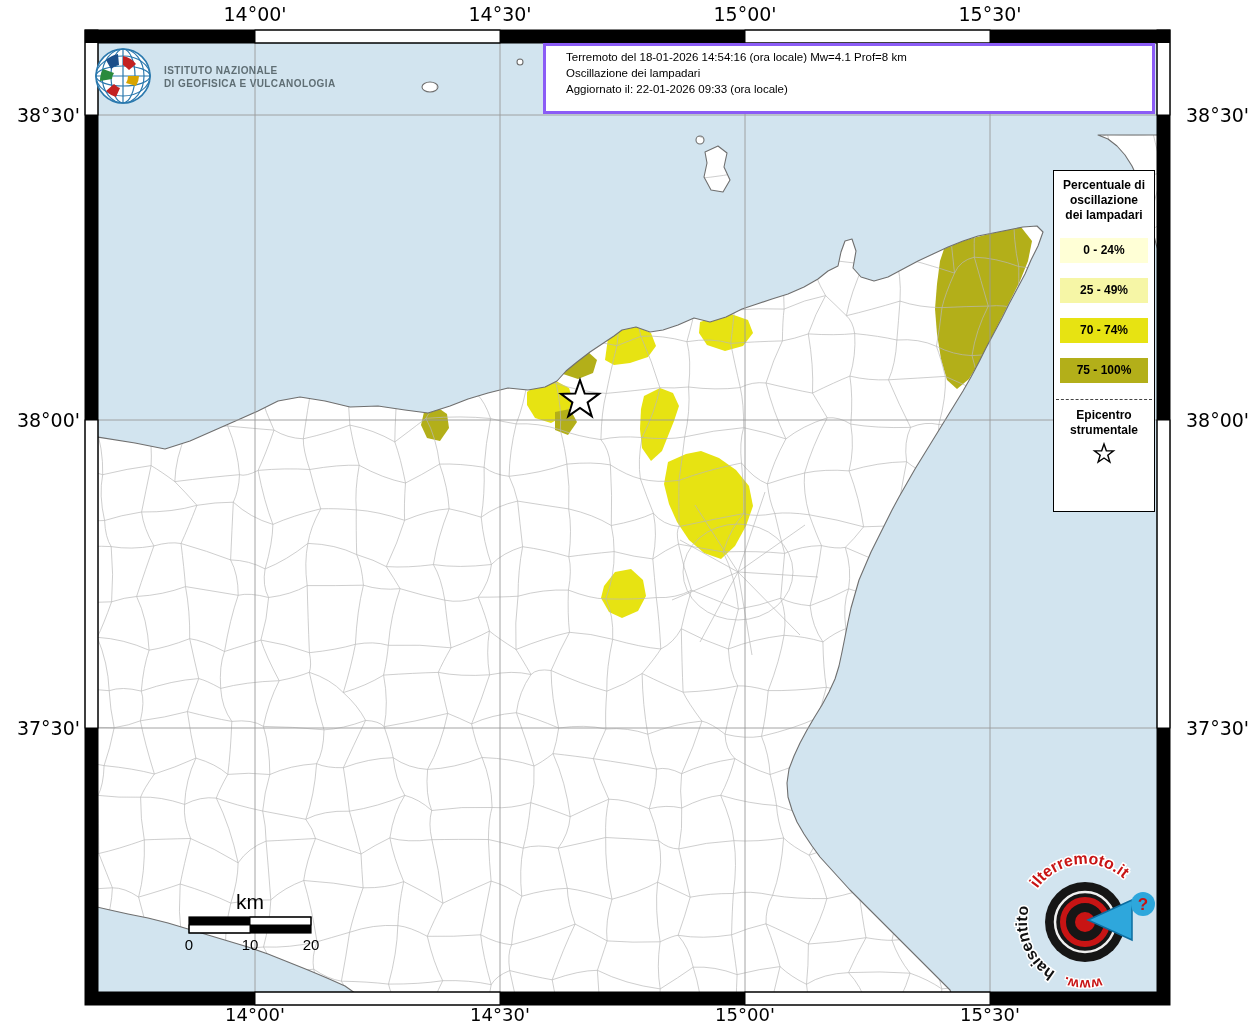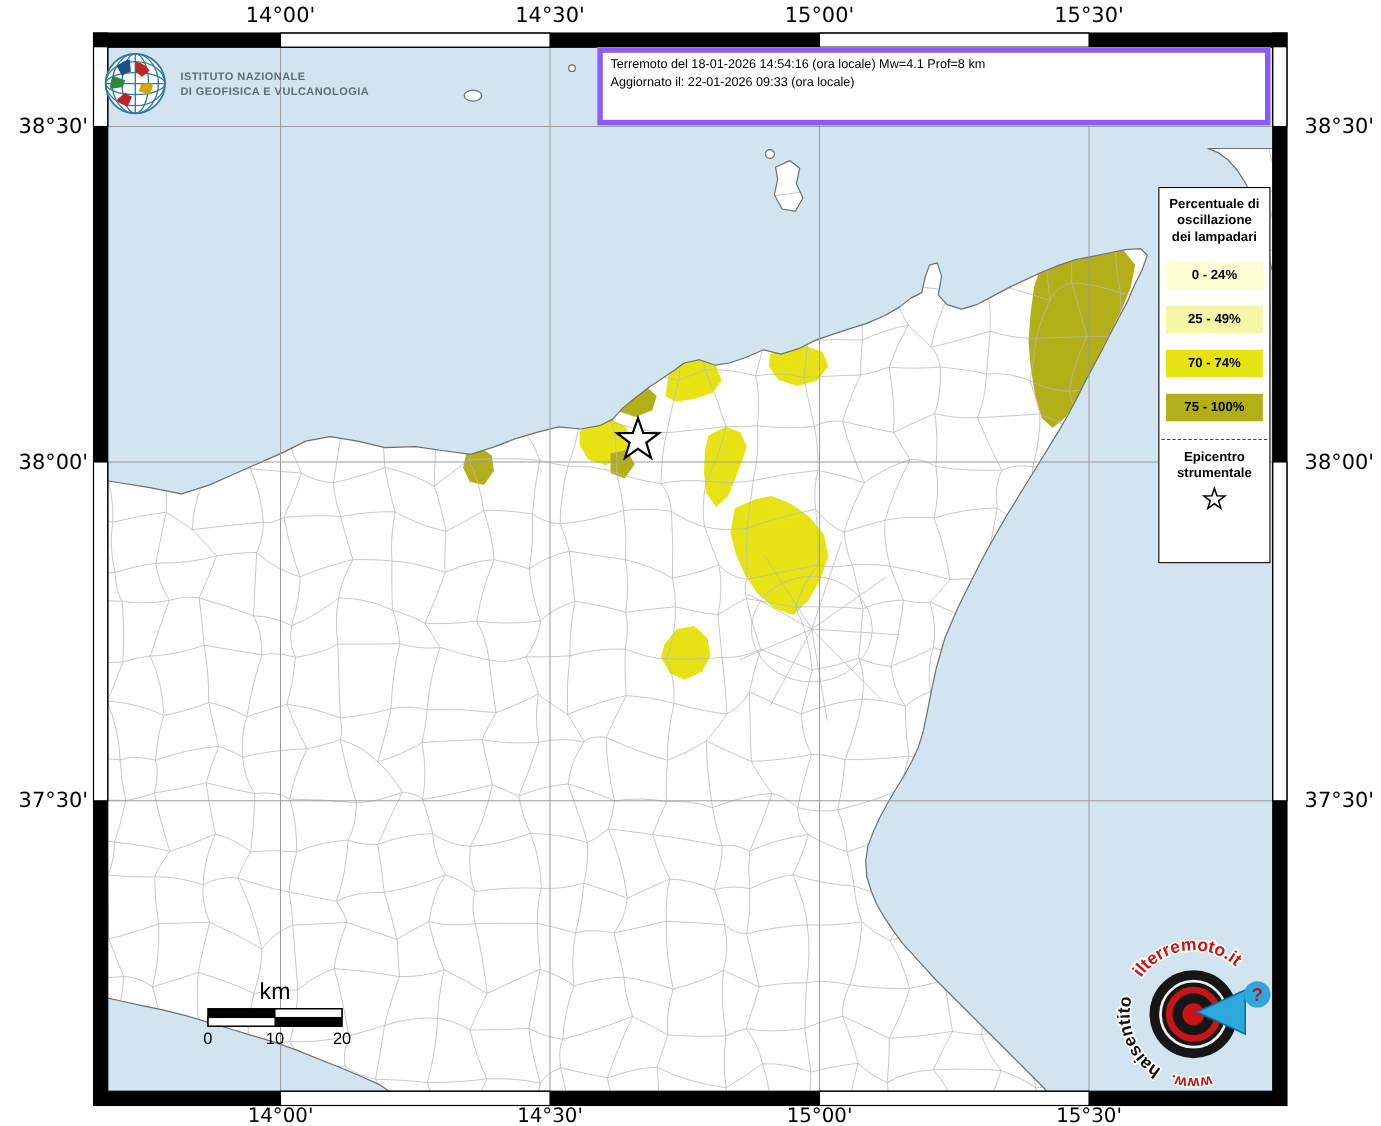--- a/index.html
+++ b/index.html
@@ -19,21 +19,21 @@
   .fb{fill:#000;}
   .fo{fill:none;stroke:#000;stroke-width:1;}
 
   .axis{position:absolute;font-family:"DejaVu Sans","Liberation Sans",sans-serif;font-size:19px;white-space:nowrap;}
   .axis.topl{top:3px;transform:translateX(-50%);}
   .axis.botl{top:1004px;transform:translateX(-50%);font-size:18px;}
   .axis.leftl{left:2px;width:78px;text-align:right;}
   .axis.rightl{left:1186px;width:90px;text-align:left;}
 
   .infobox{position:absolute;left:543px;top:43px;width:612px;height:71px;background:#fff;
-           border:5px solid #8b5cf6;box-sizing:border-box;padding:3px 7px;font-size:11.5px;
+           border:3px solid #8b5cf6;box-sizing:border-box;padding:3px 20px;font-size:11.5px;
            line-height:16.2px;white-space:nowrap;overflow:hidden;}
 
   .ingv{position:absolute;left:92px;top:46px;display:flex;align-items:center;gap:8px;}
   .ingv-text{font-size:10px;font-weight:700;letter-spacing:0.4px;color:var(--ingv_text);line-height:13px;}
 
   .legend{position:absolute;left:1053px;top:170px;width:102px;height:342px;background:#fff;
           border:1px solid #000;box-sizing:border-box;display:flex;flex-direction:column;
           align-items:center;padding:7px 6px;}
   .legend-title{font-size:12px;font-weight:700;text-align:center;line-height:15px;}
   .swatch{width:88px;height:25px;line-height:25px;text-align:center;font-size:12px;font-weight:700;
@@ -241,20 +241,21 @@
       <path d="M24,51 Q18,49 14,45 L22,38 Q25,41 28,42 Z" fill="#c32222"></path>
     </svg>
     <div class="ingv-text">
       <div>ISTITUTO NAZIONALE</div>
       <div>DI GEOFISICA E VULCANOLOGIA</div>
     </div>
   </div>
 
   <div class="infobox">
     <div>Terremoto del 18-01-2026 14:54:16 (ora locale) Mw=4.1 Prof=8 km</div>
+    <div>Oscillazione dei lampadari</div>
     <div>Aggiornato il: 22-01-2026 09:33 (ora locale)</div>
   </div>
 
   <div class="legend">
     <div class="legend-title">Percentuale di oscillazione dei lampadari</div>
     <div class="swatch" style="background: rgb(255, 255, 214);">0 - 24%</div>
     <div class="swatch" style="background: rgb(246, 246, 166);">25 - 49%</div>
     <div class="swatch" style="background: rgb(231, 227, 18);">70 - 74%</div>
     <div class="swatch" style="background: rgb(179, 175, 25);">75 - 100%</div>
     <div class="legend-sep"></div>

